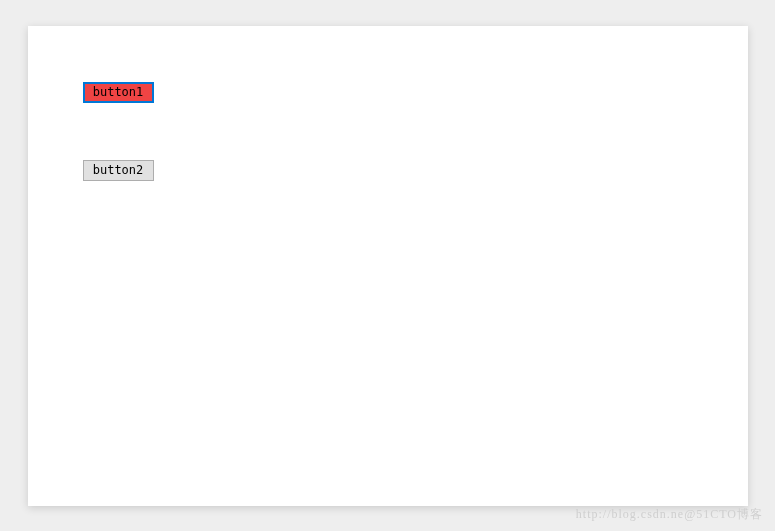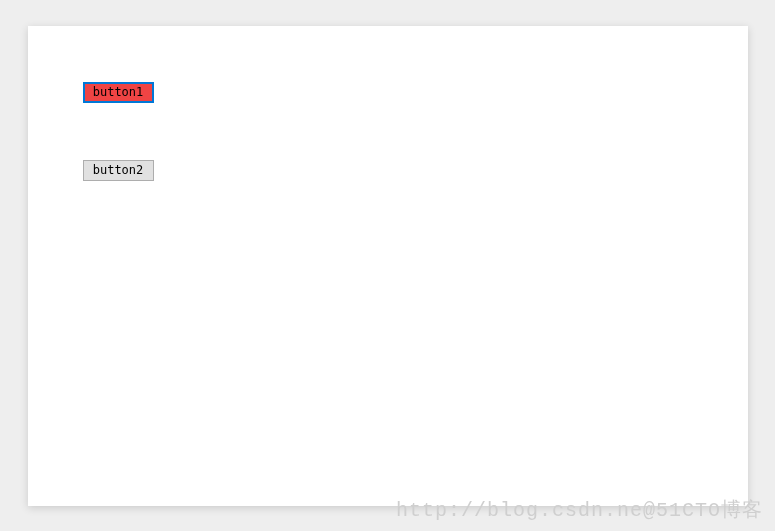--- a/index.html
+++ b/index.html
@@ -50,23 +50,23 @@
     }
     #btn2 {
       left: 55px;
       top: 99px;
       margin-top: 35px;
     }
     .watermark {
       position: absolute;
       bottom: 8px;
       right: 12px;
-      font-size: 20px;
+      font-size: 12px;
       color: #cfcfcf;
-      font-family: Liberation Mono, monospace;
+      font-family: Liberation Serif, serif;
       letter-spacing: 1px;
       white-space: nowrap;
       pointer-events: none;
     }
   </style>
 </head>
 <body>
 
 <div class="panel">
   <button id="btn1" class="button focused">button1</button>

